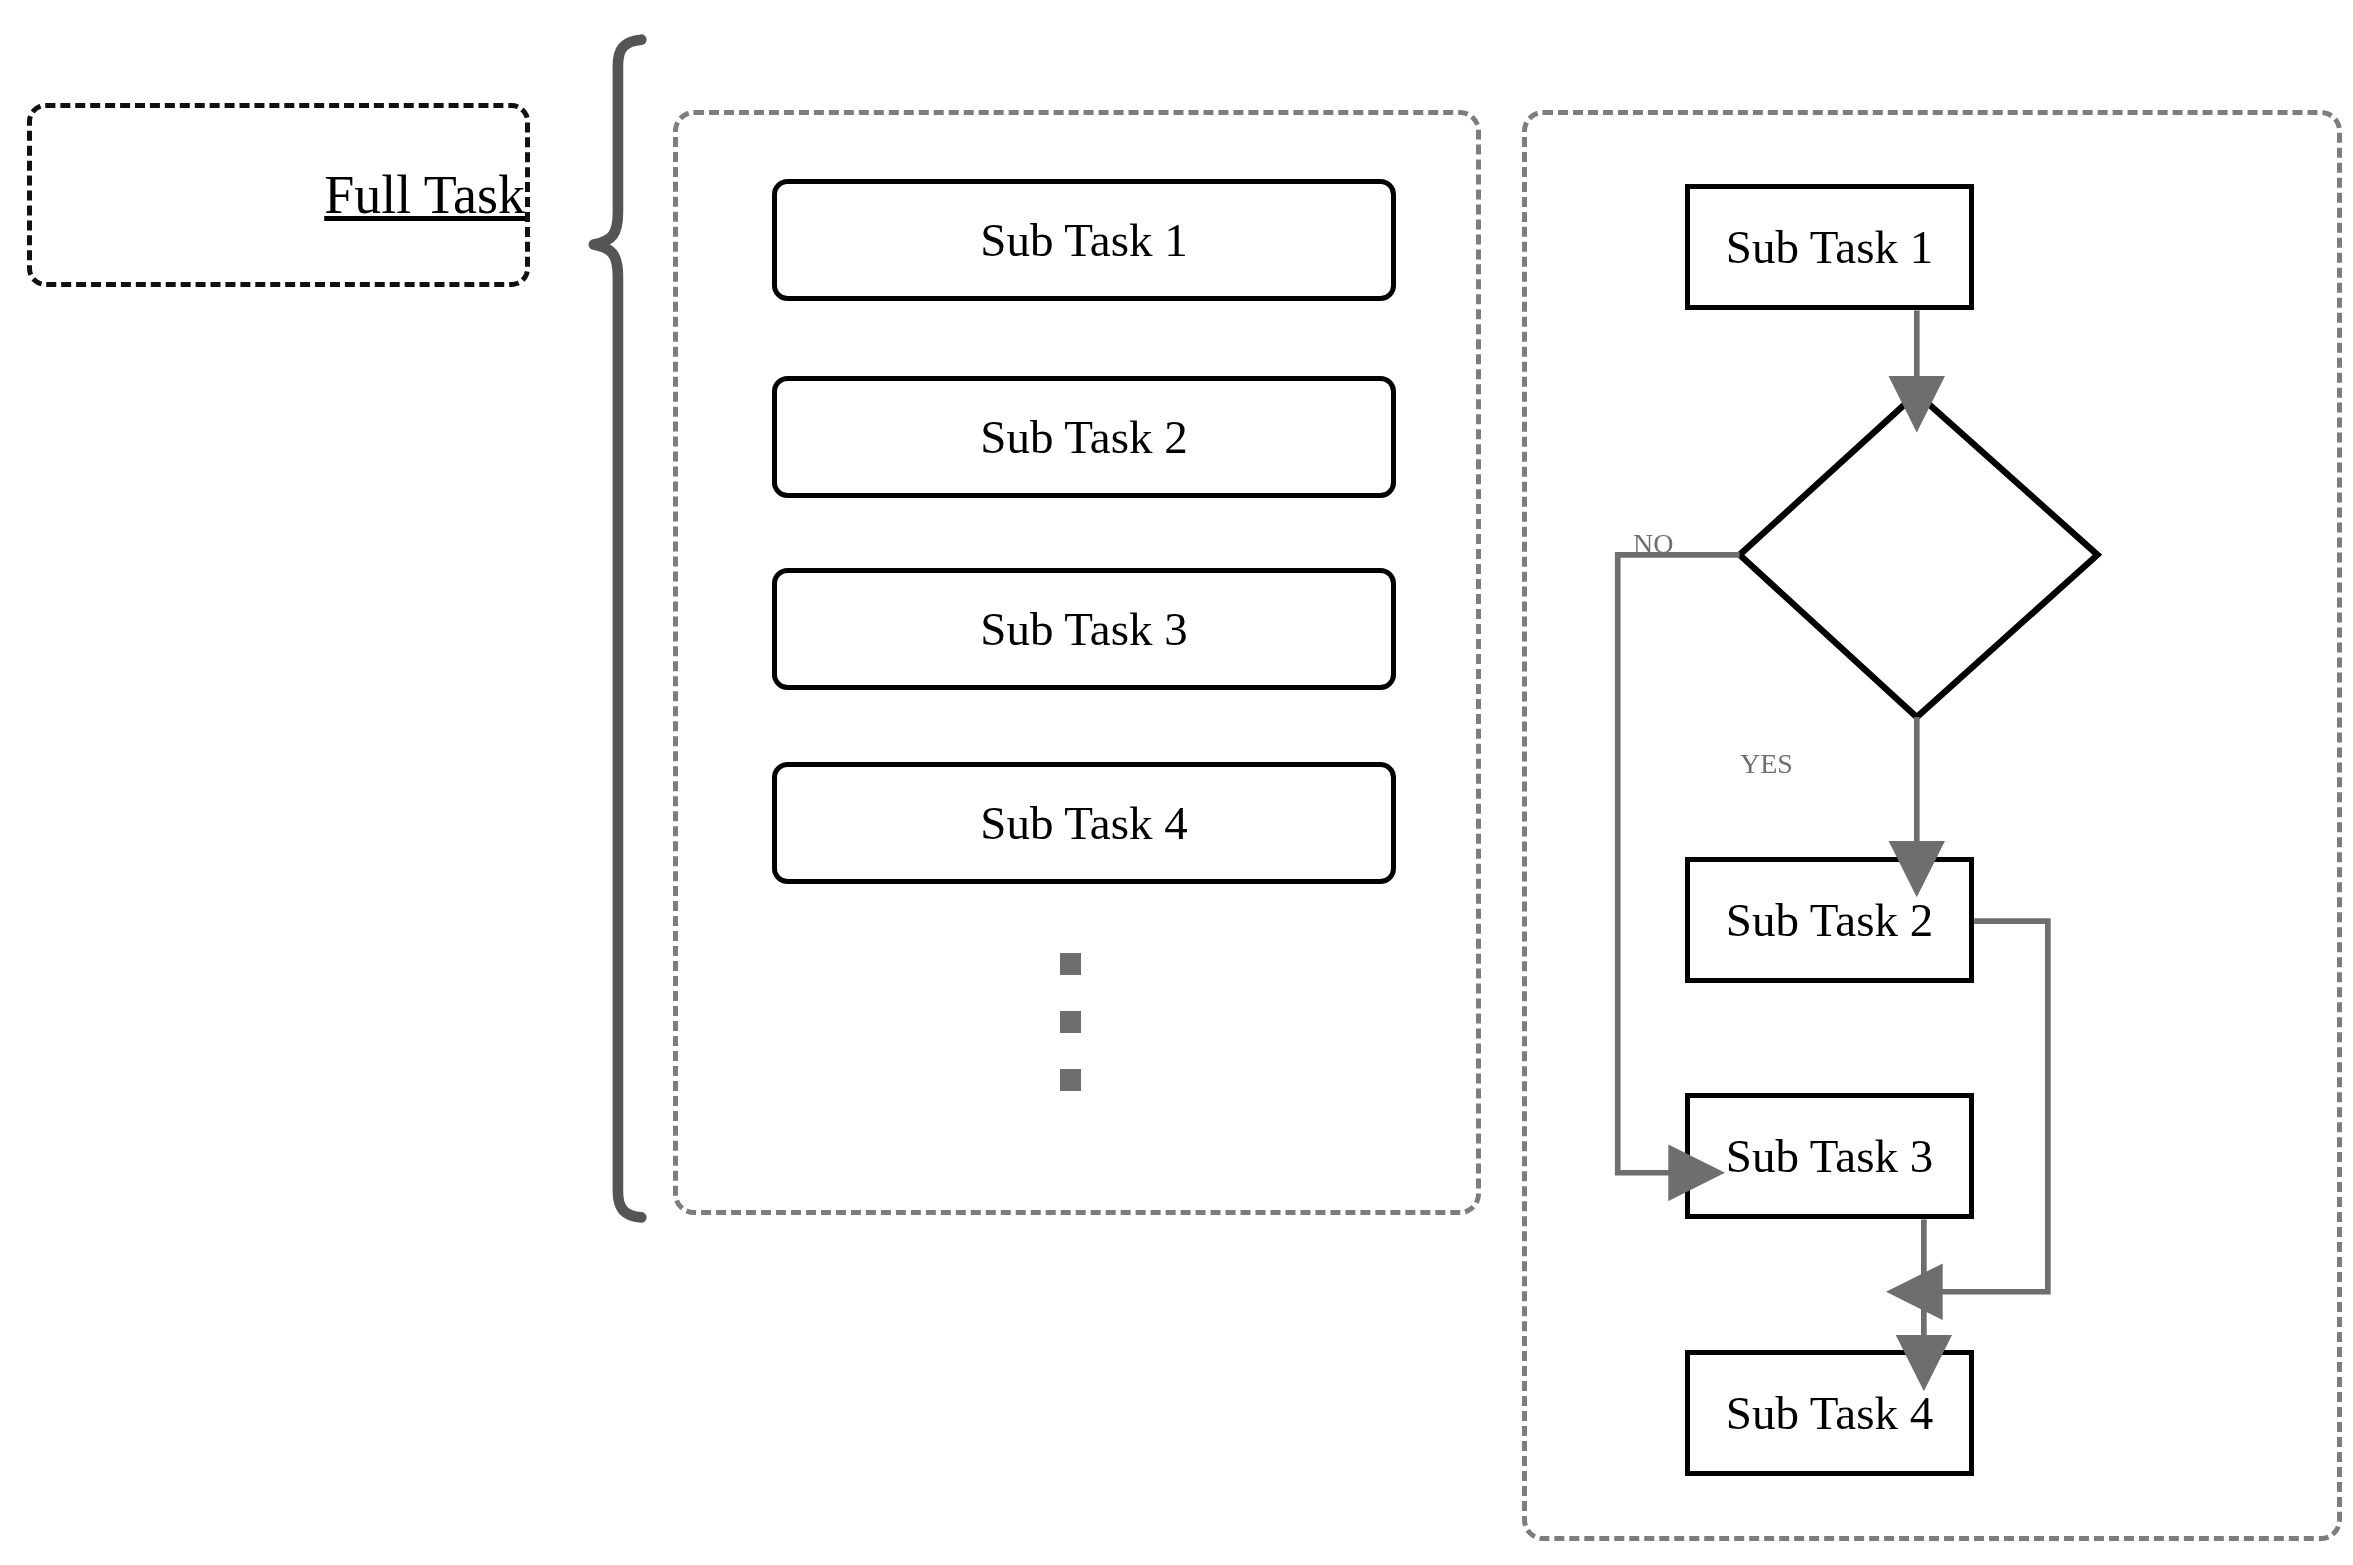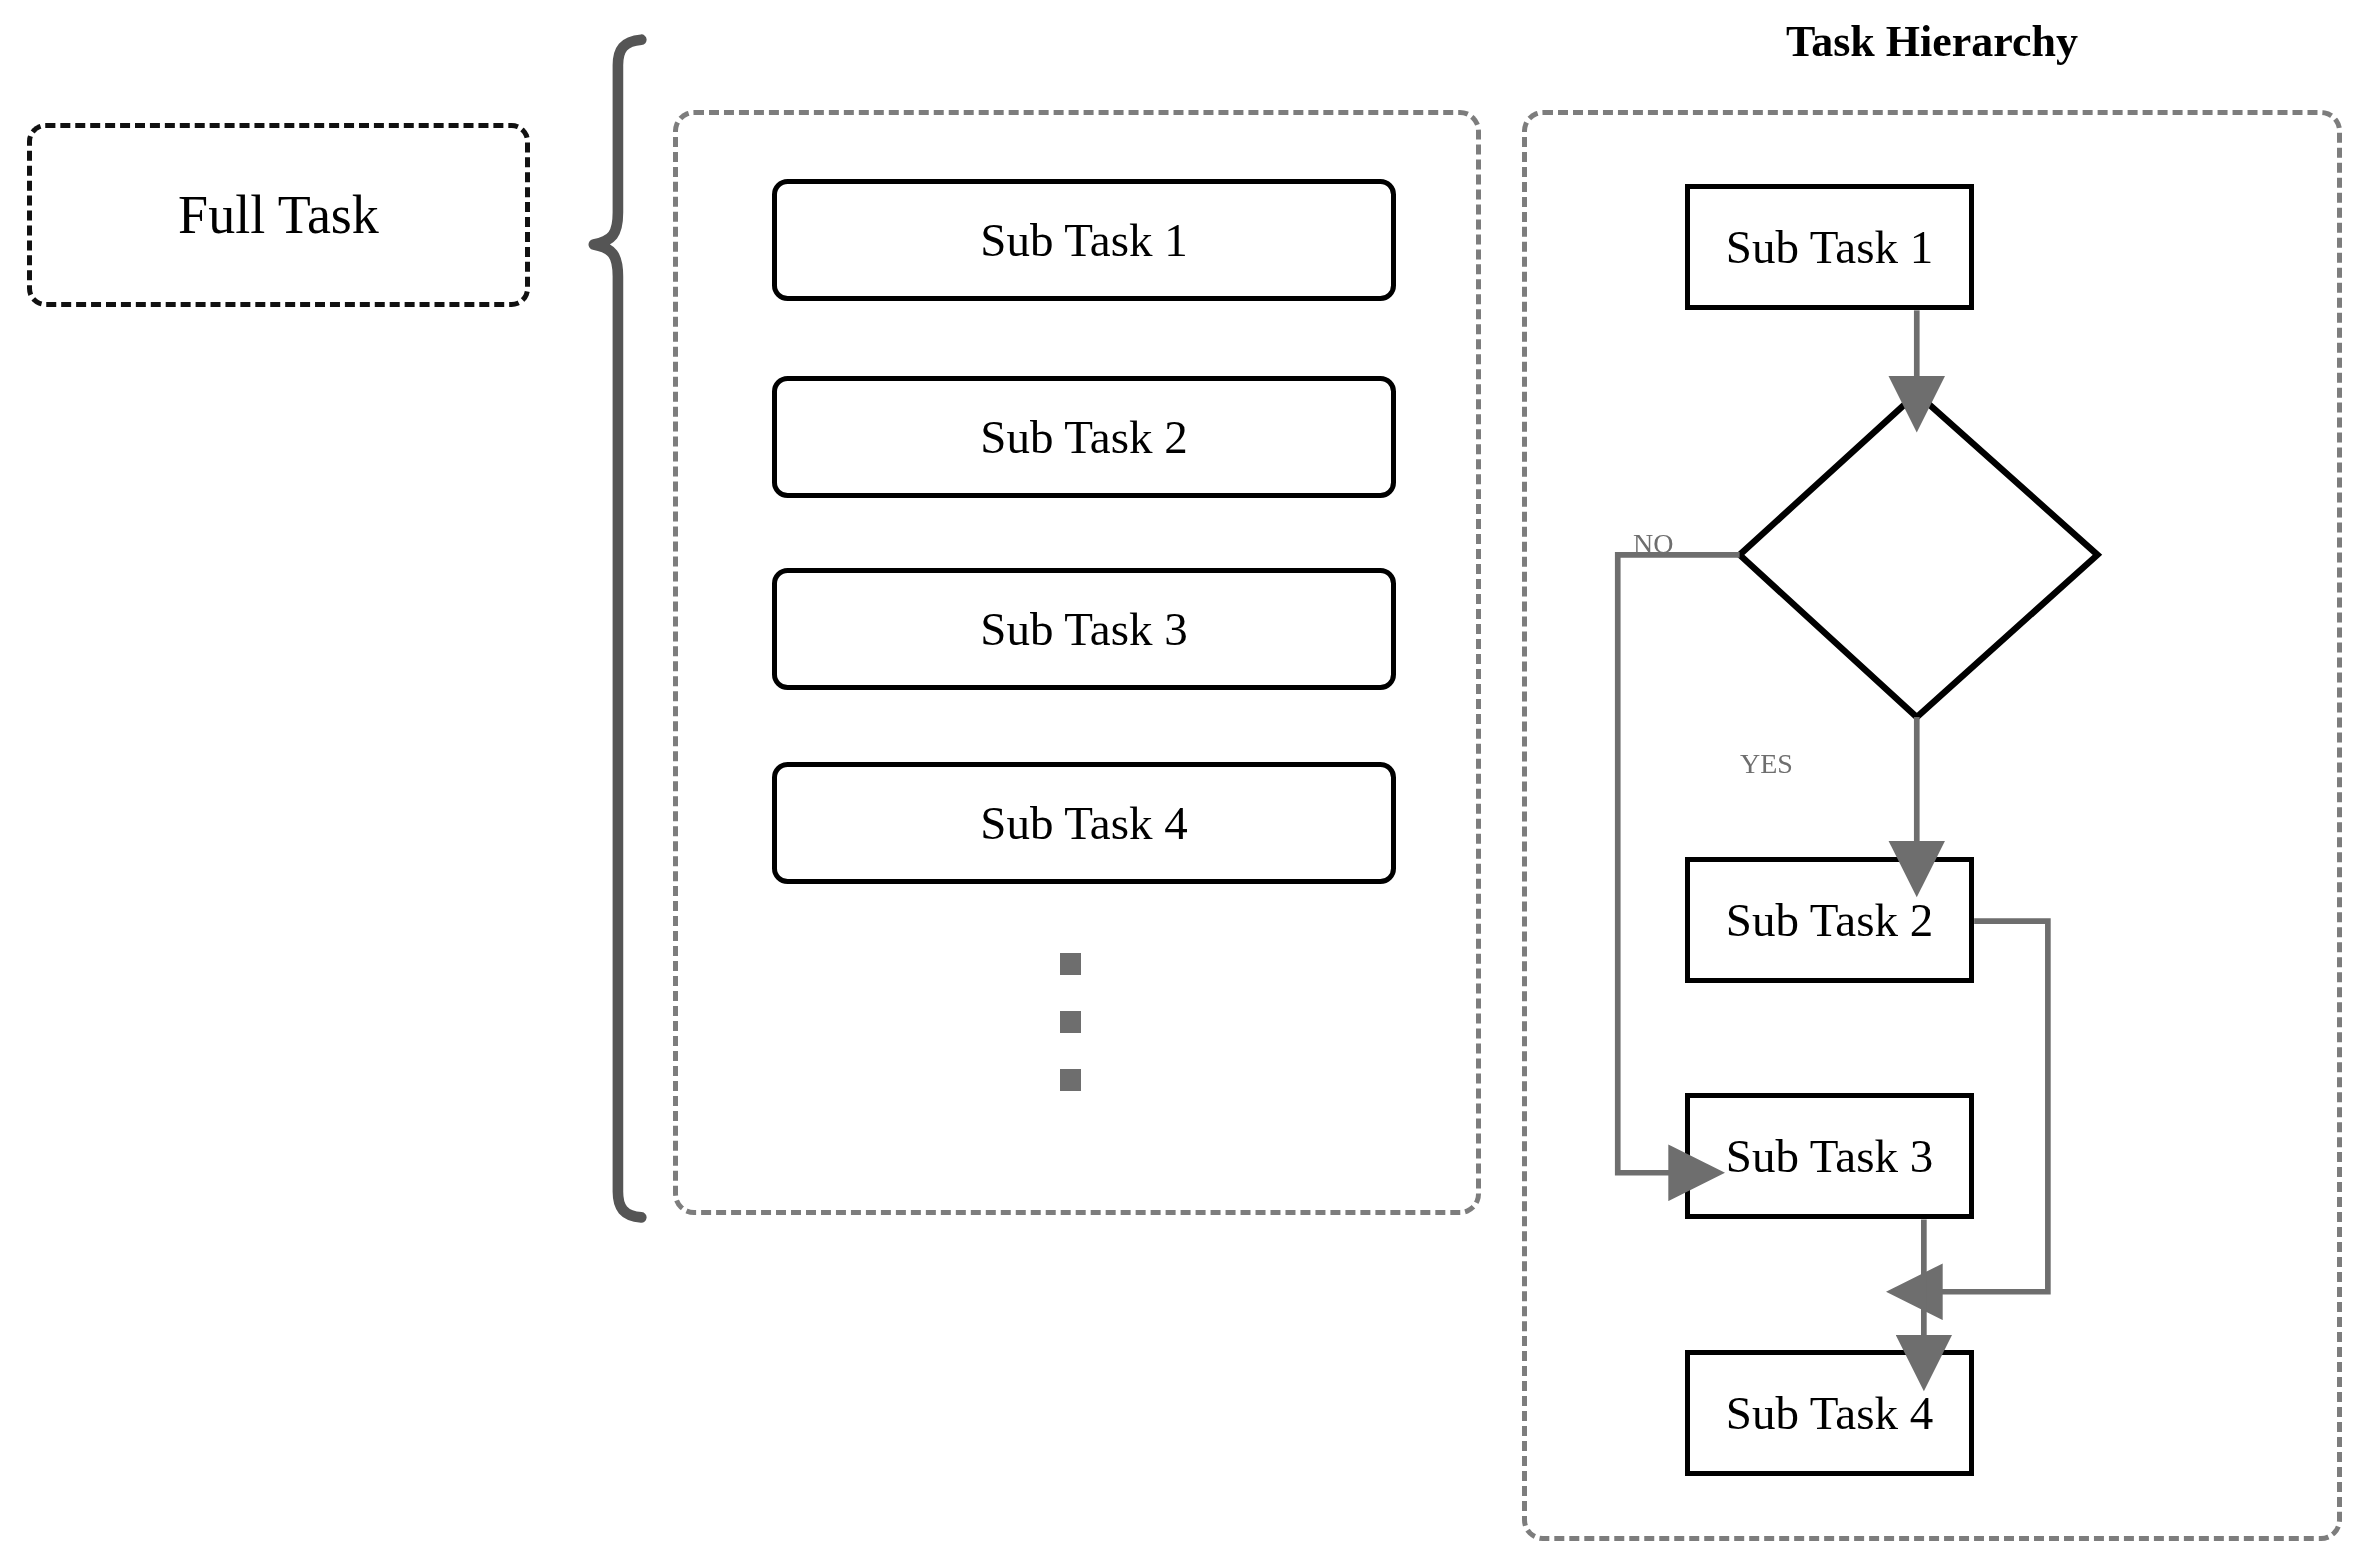--- a/index.html
+++ b/index.html
@@ -34,29 +34,30 @@
     color: #000000;
     text-align: center;
     white-space: nowrap;
     letter-spacing: 0px;
   }
 
   
   .fulltask-box {
     position: absolute;
     left: 27px;
-    top: 123px;
+    top: 103px;
     width: 503px;
     height: 184px;
     border: 5.7px dashed #111111;
     border-radius: 18.4px;
     box-sizing: border-box;
     display: flex;
     align-items: center;
-    justify-content: center;
+    justify-content: flex-end;
+    text-decoration: underline;
   }
   .fulltask-label {
     font-size: 54px;
     color: #000000;
     font-family: "Liberation Serif", "DejaVu Serif", serif;
     white-space: nowrap;
   }
 
   
   .dashed-panel {
@@ -167,21 +168,20 @@
 </head>
 <body>
 
 <div id="stage">
 
   <div class="fulltask-box">
     <span class="fulltask-label">Full Task</span>
   </div>
 
 
-  <div class="panel-title" style="left:1522px; top:15.6px; width:820px;">Task Hierarchy</div>
 
   <div class="dashed-panel" id="panel-decomposition"></div>
   <div class="dashed-panel" id="panel-hierarchy"></div>
 
   <div class="subtask-rounded" id="dec-box-0">
     <span class="lbl">Sub Task 1</span>
   </div>
   <div class="subtask-rounded" id="dec-box-1">
     <span class="lbl">Sub Task 2</span>
   </div>

